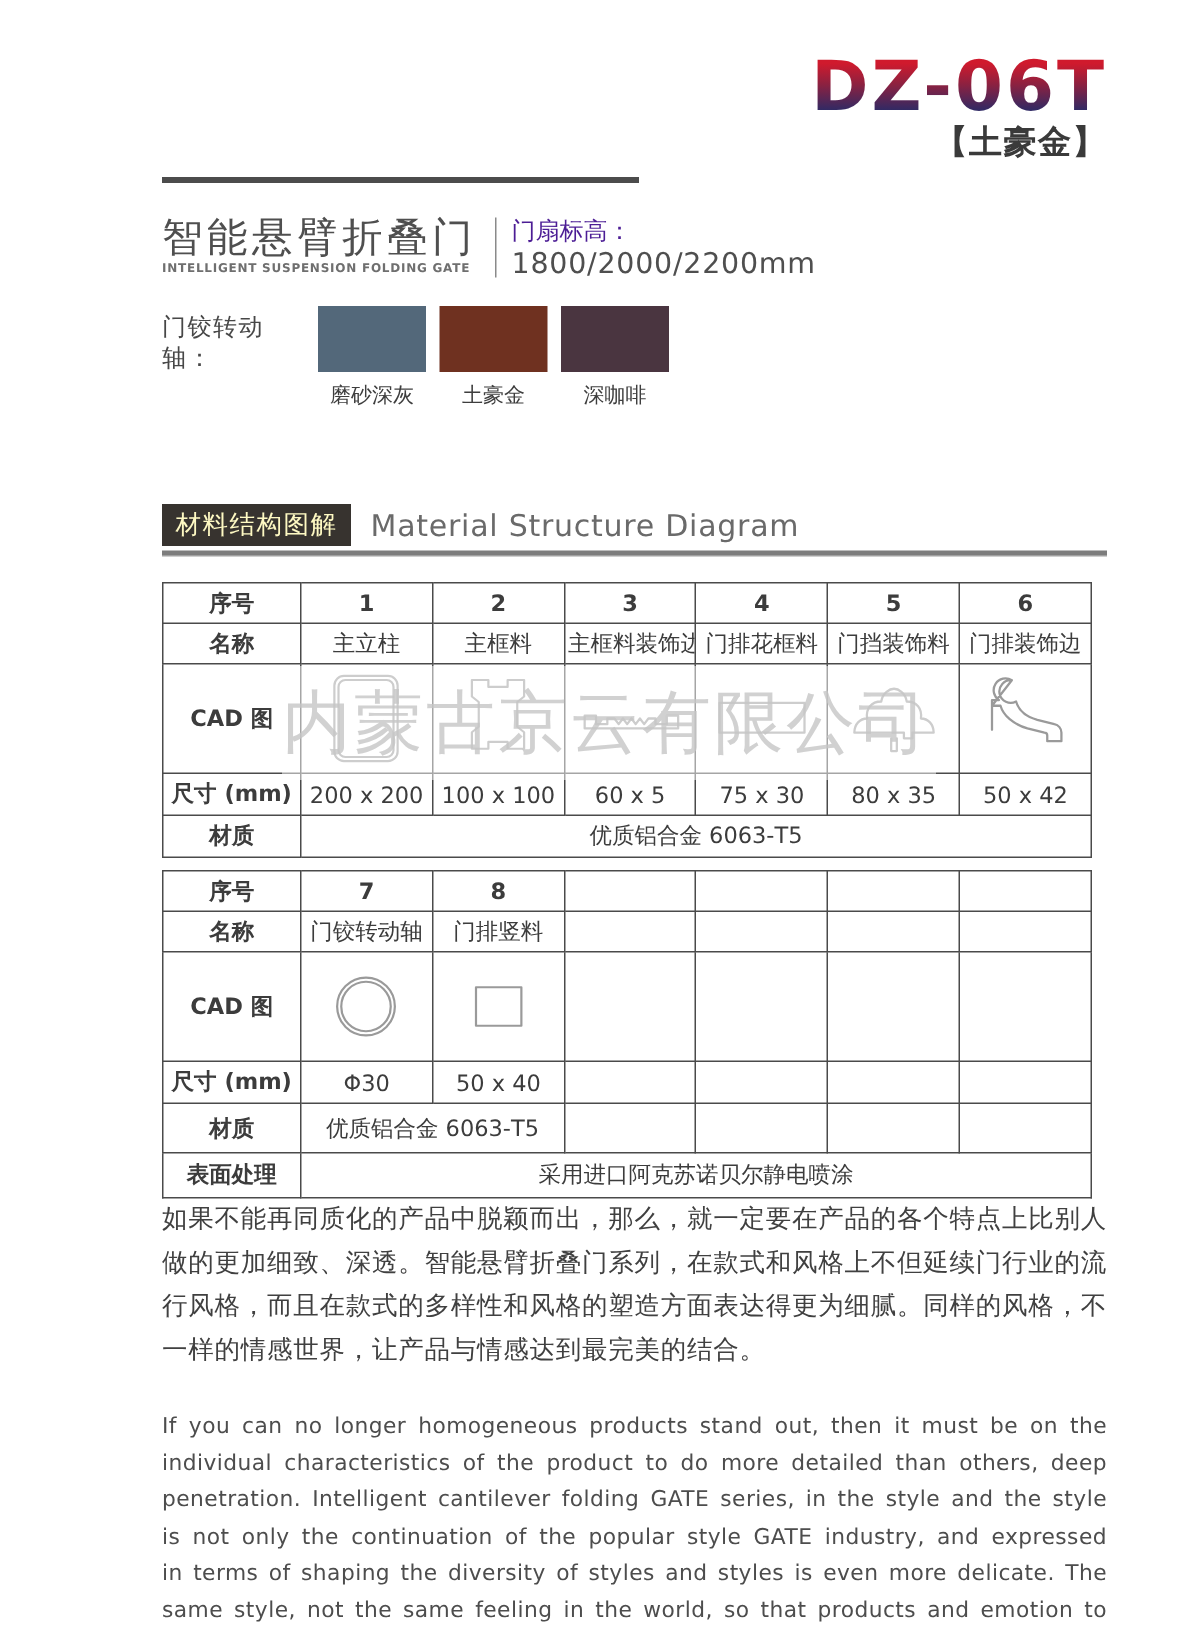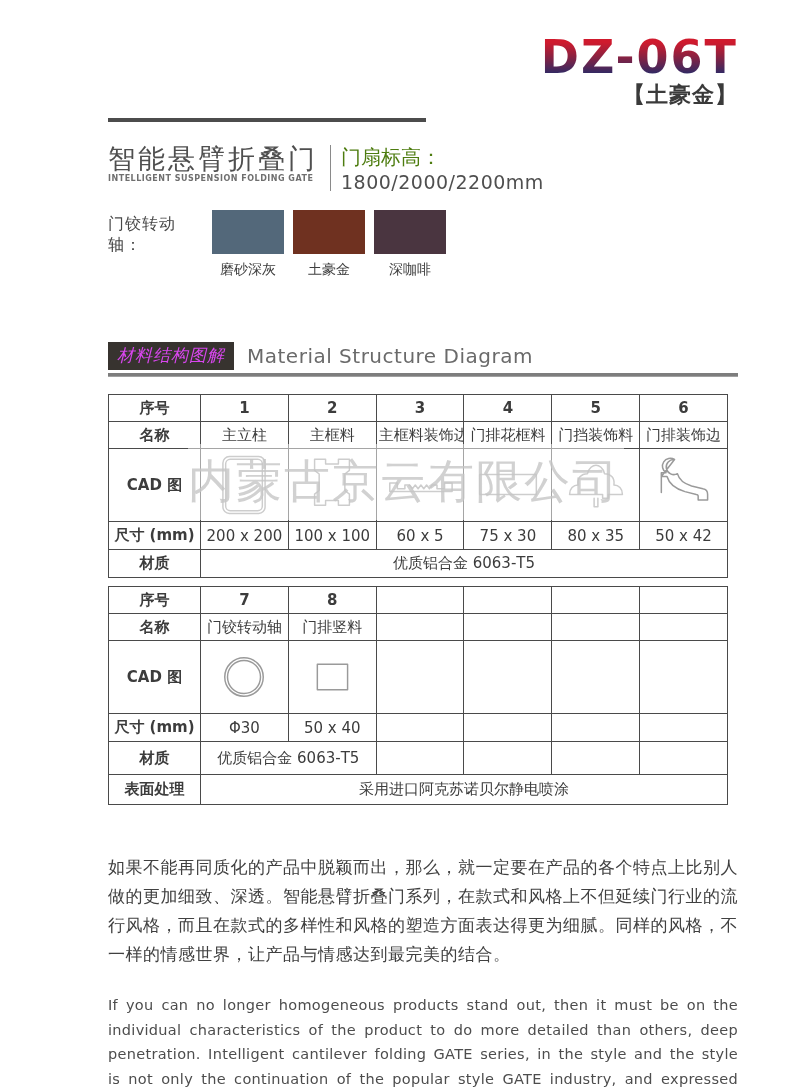--- a/index.html
+++ b/index.html
@@ -17,35 +17,35 @@
     color:#8d2140; -webkit-text-fill-color:transparent;
   }
   .variant { font-size:22px; font-weight:bold; color:#3a3a3a; margin-left:37px; padding-bottom:4px; letter-spacing:1px;}
   .title-underline { width:318px; height:3px; margin-top:4px;
     border-top:2px solid #4c4c4c; border-bottom:2px solid #4c4c4c; }
   .subtitle-row { display:flex; align-items:stretch; margin-top:21px; }
   .product-name { font-size:27px; color:#4f4f4f; letter-spacing:3px; line-height:1.15; }
   .product-name-en { font-size:8px; color:#6f6f6f; font-weight:bold; letter-spacing:0.5px; }
   .v-divider { width:1px; background:#8a8a8a; margin:2px 10px 2px 12px; }
   .height-block { padding-top:1px; }
-  .height-label { font-size:20px; color:#4d7c0f; }
+  .height-label { font-size:16px; color:#4c1d95; }
   .height-value { font-size:19px; color:#4f4f4f; letter-spacing:0.5px; }
 
   
   .colors-row { display:flex; margin-top:17px; }
   .colors-label { font-size:16px; color:#474747; padding-top:4px; width:80px; letter-spacing:1px;}
   .swatches { display:flex; gap:9px;margin-left:24px; }
   .swatch-item { width:72px; text-align:center; }
   .swatch { width:72px; height:44px; }
   .swatch-name { font-size:14px; color:#3e3e3e; margin-top:7px; white-space:nowrap; }
 
   
   .section-block { margin-top:63px; }
   .section-bar { display:flex; align-items:center; }
-  .section-title-cn { background:#37332f; color:#d946ef; font-size:17px; letter-spacing:1px; padding:2px 9px 3px 9px;font-style:italic; }
+  .section-title-cn { background:#37332f; color:#fef9c3; font-size:17px; letter-spacing:1px; padding:2px 9px 3px 9px; }
   .section-title-en { color:#6a6a6a; font-size:20px; margin-left:13px; letter-spacing:0.5px; }
   .section-underline { margin-top:3px; width:630px; height:2px;
     border-top:3px solid #7d7d7d; border-bottom:1px solid #a0a0a0; }
 
   
   .spec-table { border-collapse:collapse; table-layout:fixed; width:620px; margin-top:17px; }
   .spec-table td { border:1px solid #4a4a4a; text-align:center; vertical-align:middle;
                    color:#3c3c3c; font-size:15px; padding:0 2px; overflow:hidden; }
   .lbl { font-weight:bold; font-size:15px; }
   .idx { font-weight:bold; font-size:16px; }
@@ -62,21 +62,21 @@
   .cad-svg path, .cad-svg rect, .cad-svg circle, .cad-svg line
       { fill:none; stroke:#9a9a9a; stroke-width:1.6; stroke-linejoin:round; stroke-linecap:round; }
 
   
   .watermark-box { position:absolute; left:80px; top:444px; width:436px; height:76px;
     background:rgba(255,255,255,0.5); display:flex; align-items:center; justify-content:flex-start;
     pointer-events:none; z-index:5; }
   .watermark-text { font-size:46px; color:#c6c6c6; opacity:0.8; letter-spacing:2px; white-space:nowrap; }
 
   
-  .para-cn { margin-top:48px; width:630px; font-size:17px; line-height:29px;
+  .para-cn { width:630px; font-size:17px; line-height:29px;
              color:#404040; text-align:justify; letter-spacing:0.5px; }
   .para-en { margin-top:24px; width:630px; font-size:14.5px; line-height:24.5px;
              color:#4d4d4d; text-align:justify; letter-spacing:0.3px; word-spacing:2px; }
 </style>
 </head>
 <body>
 
 <div class="page">
   <div class="content">
 

